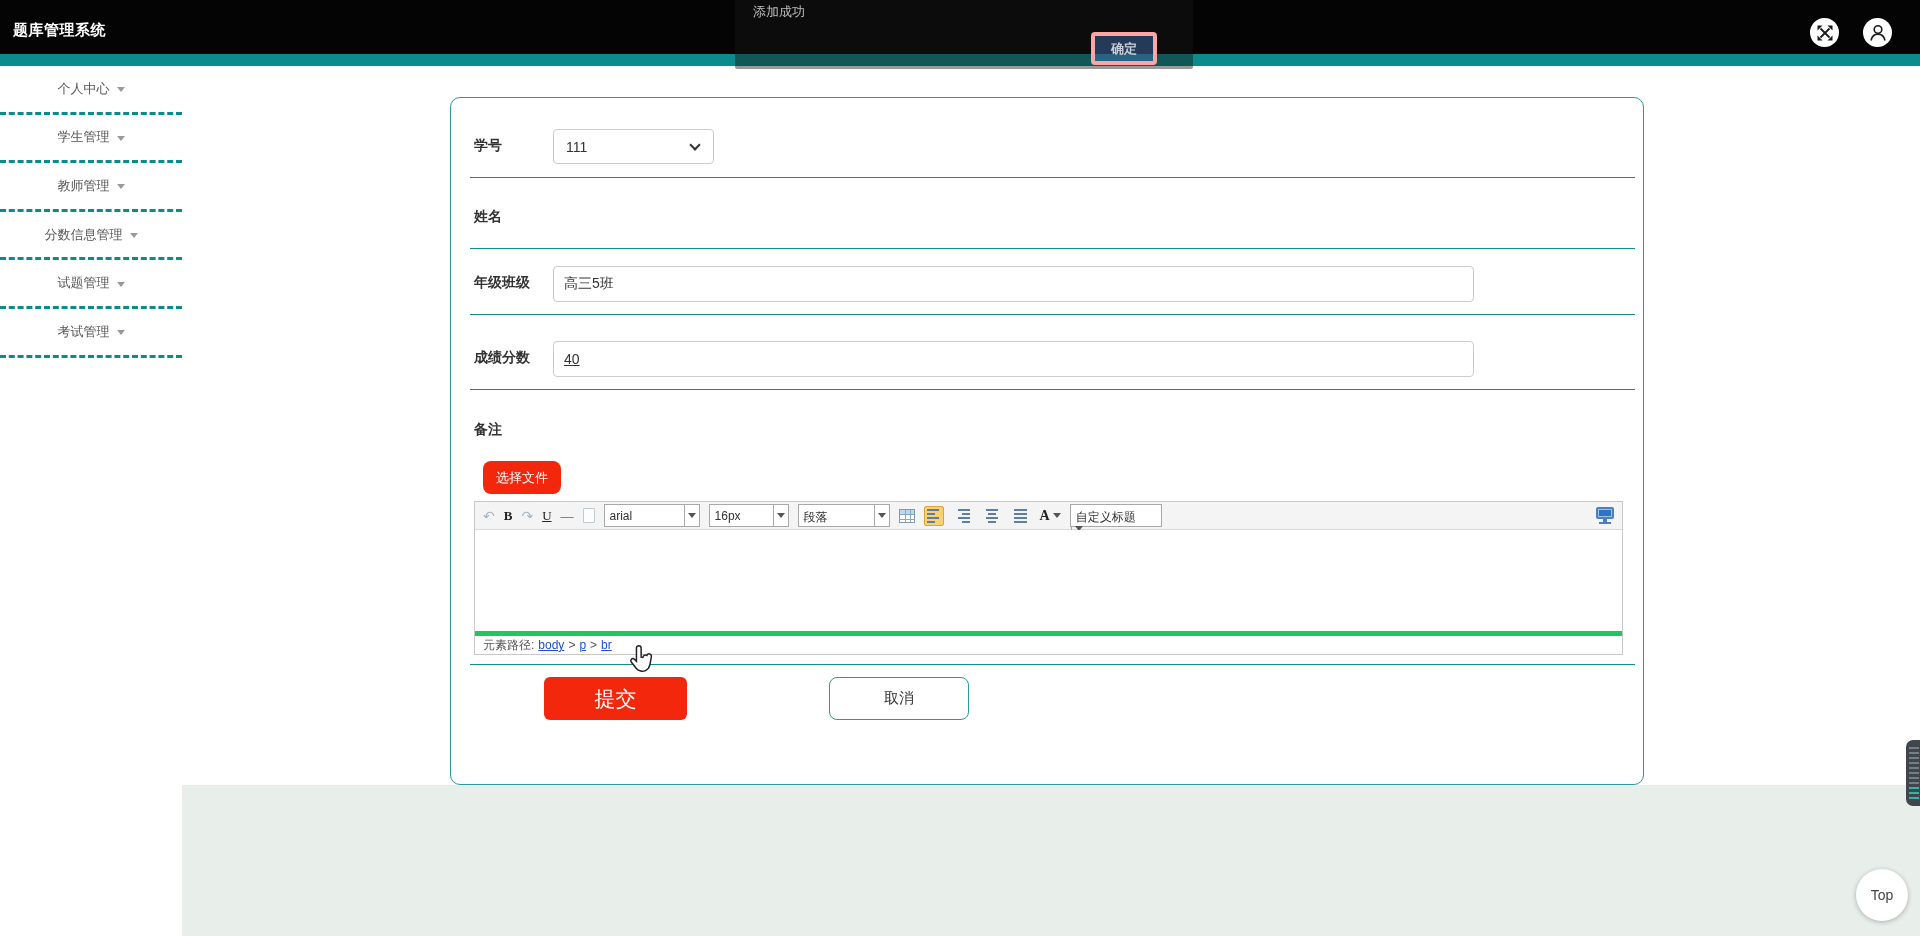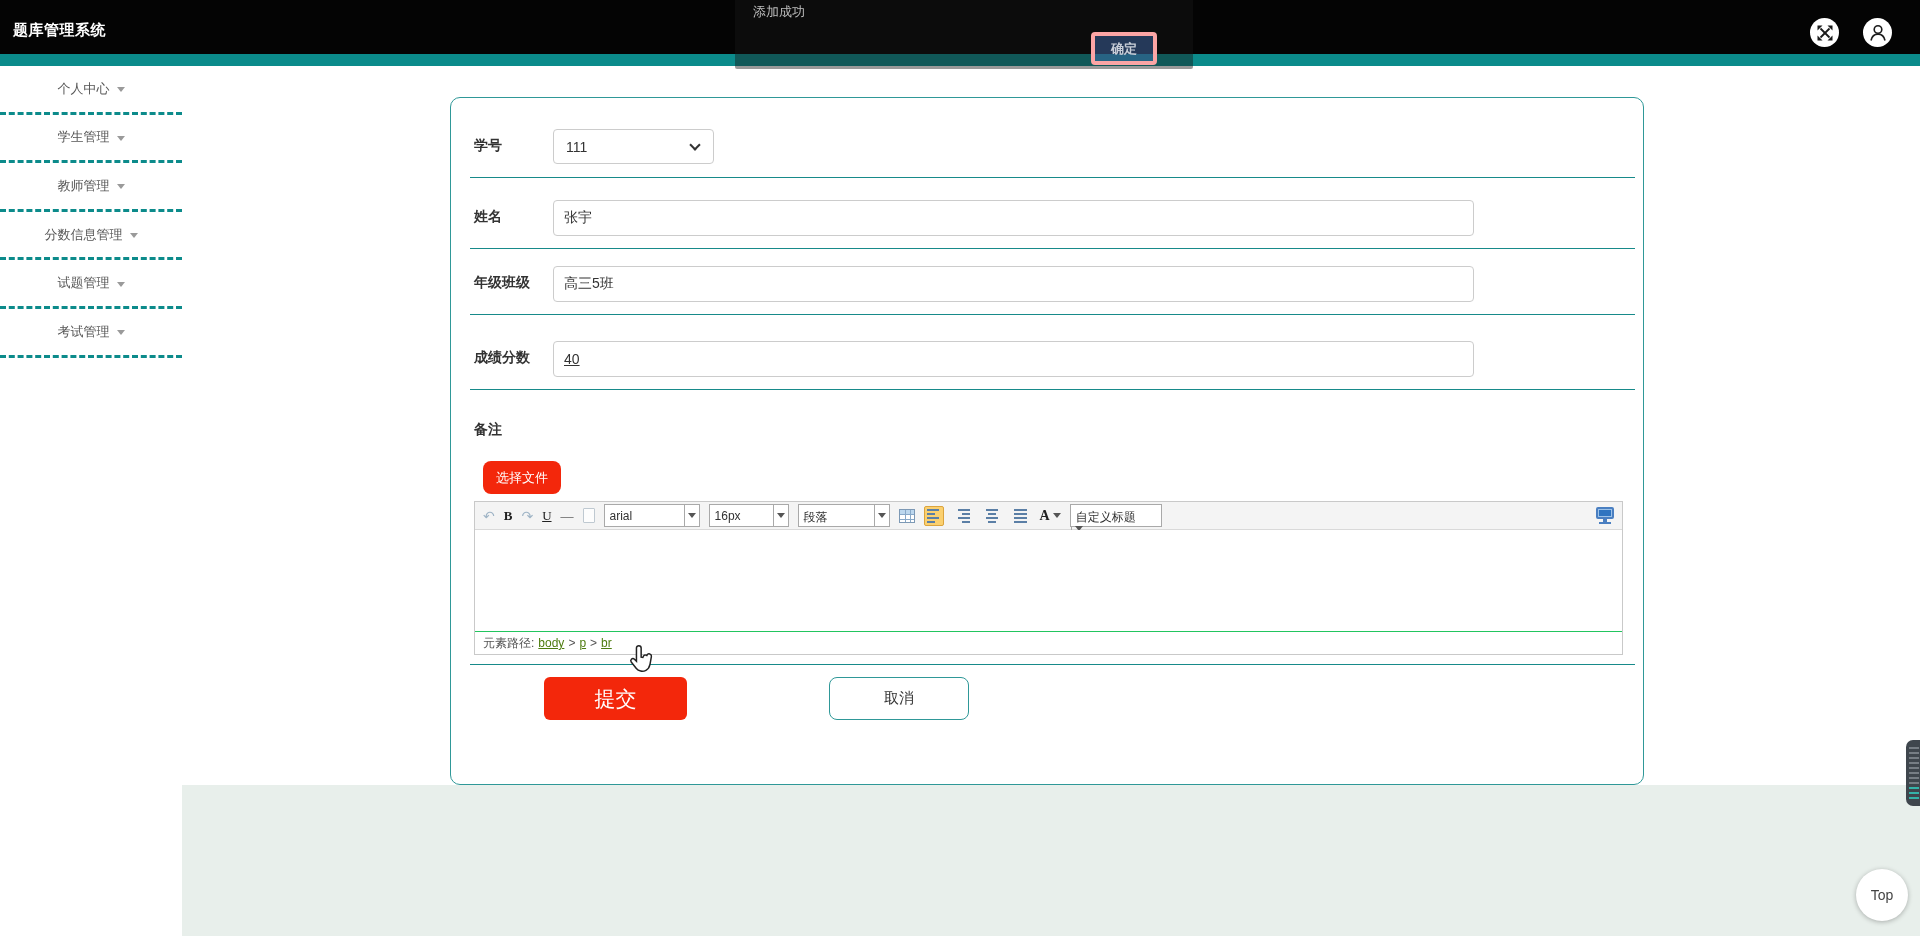--- a/index.html
+++ b/index.html
@@ -85,23 +85,23 @@
   .al-j span{width:13px}
   .fontcolor { display:flex; align-items:center; gap:3px; cursor:pointer; }
   .fontcolor .A { font-size:14px; font-weight:bold; color:#222; font-family:"Liberation Serif","DejaVu Serif",serif; }
   .spacer { flex:1; }
   .monitor-ic { position:relative; width:18px; height:17px; cursor:pointer; }
   .monitor-ic .scr { width:18px; height:12px; border:2px solid #4a7fc1; background:#2f74c0; border-radius:2px;
                      box-shadow:inset 0 0 0 1px #9dc2e8; }
   .monitor-ic .leg { width:4px; height:3px; background:#4a7fc1; margin:0 auto; }
   .monitor-ic .base { width:12px; height:2px; background:#4a7fc1; margin:0 auto; }
   .ed-body { flex:1; background:#fff; cursor:text; }
-  .ed-status { height:23px; border-top:1px solid #22c55e; background:#fff; display:flex; align-items:center;
+  .ed-status { height:23px; border-top:5px solid #22c55e; background:#fff; display:flex; align-items:center;
                padding-left:8px; font-size:12px; color:#555; }
-  .ed-status a { color:#4d7c0f; text-decoration:underline; margin:0 4px; cursor:pointer; }
+  .ed-status a { color:#1d4ed8; text-decoration:underline; margin:0 4px; cursor:pointer; }
   .ed-status .gt { color:#555; }
 
   
   .btn-submit { position:absolute; left:93px; top:579px; width:143px; height:43px; background:#f3270b;
                 color:#fff; border:none; border-radius:6px; font-size:21px; cursor:pointer; }
   .btn-cancel { position:absolute; left:378px; top:579px; width:140px; height:43px; background:#fff;
                 color:#333; border:1px solid #2f9898; border-radius:8px; font-size:15px; cursor:pointer; }
 
   
   .footer { position:absolute; left:182px; top:785px; width:1738px; height:151px; background:#e8efeb; }
@@ -181,21 +181,20 @@
   <section class="panel">
 
     <label class="flabel" style="top:39px;">学号</label>
     <div class="tselect">
       <span class="val">111</span>
       <span class="chev"></span>
     </div>
     <div class="sep" style="top:79px;"></div>
 
     <label class="flabel" style="top:110px;">姓名</label>
-    <input class="tinput" style="top: 102px;" value="张宇">
     <div class="sep" style="top:150px;"></div>
 
     <label class="flabel" style="top:176px;">年级班级</label>
     <input class="tinput" style="top: 168px;" value="高三5班">
     <div class="sep" style="top:216px;"></div>
 
     <label class="flabel" style="top:251px;">成绩分数</label>
     <input class="tinput" style="top: 243px; text-decoration: underline;" value="40">
     <div class="sep" style="top:291px;"></div>
 

